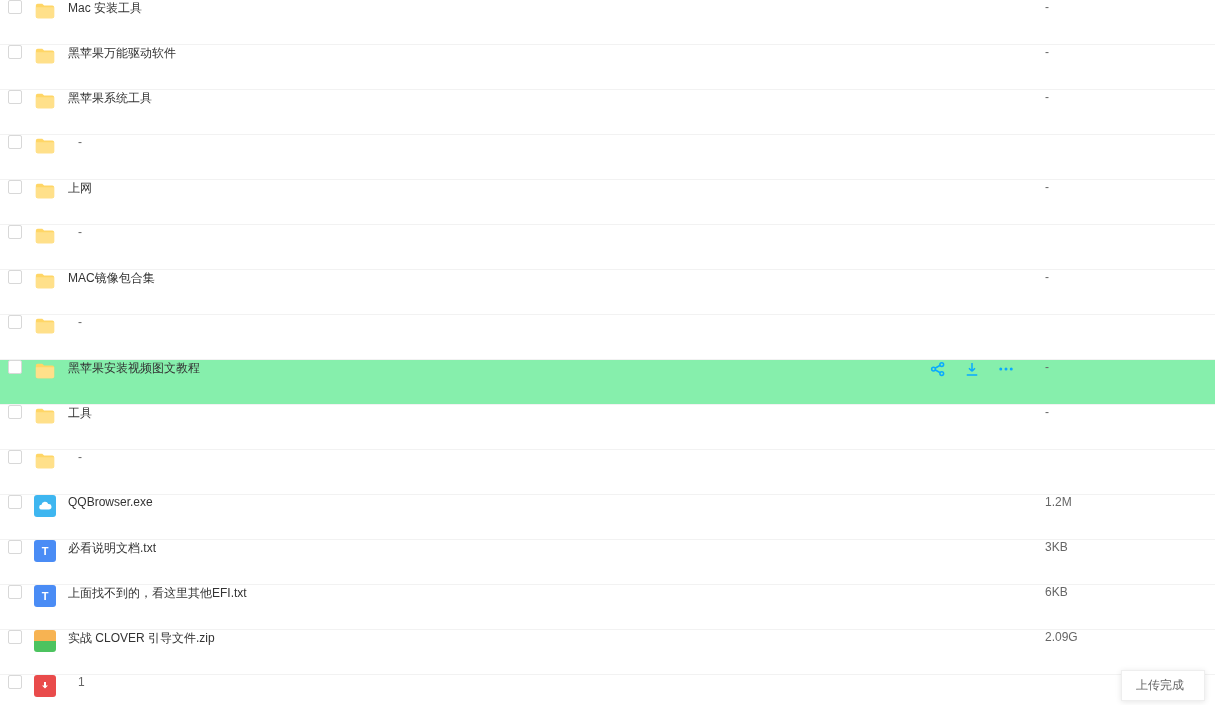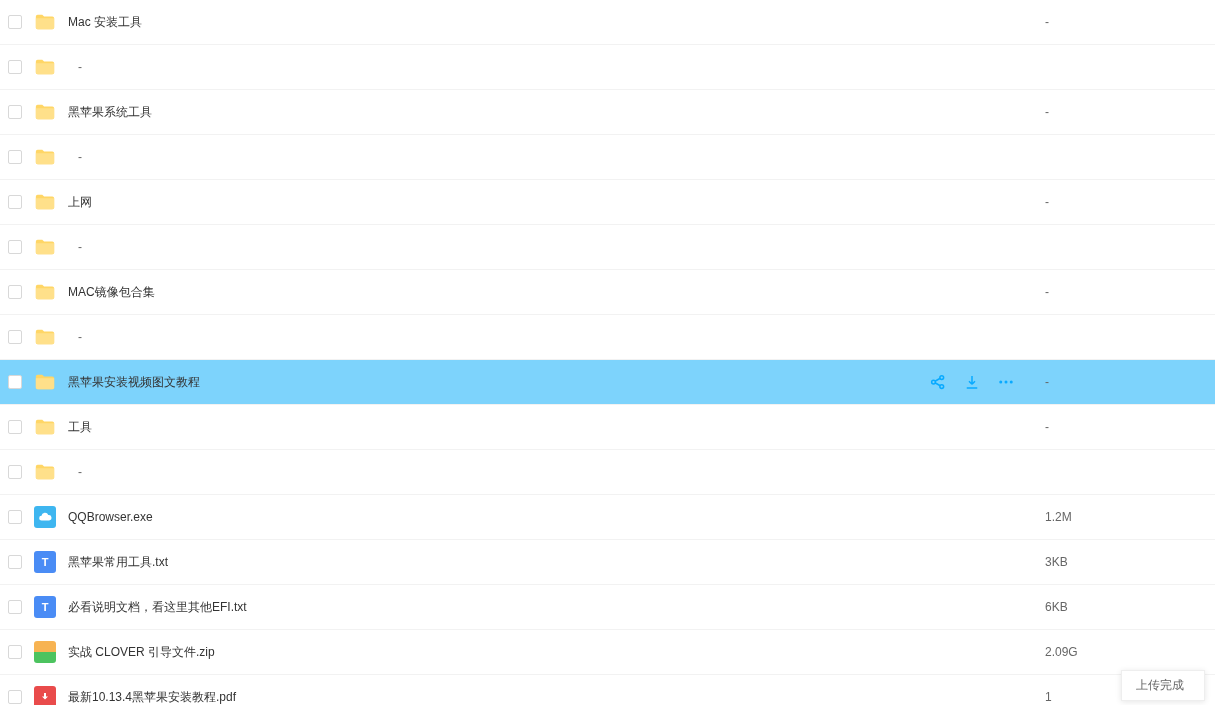--- a/index.html
+++ b/index.html
@@ -8,28 +8,28 @@
   font-size: 12px;
   color: #333;
   background: #fff;
   overflow: hidden;
 }
 .file-list {
   width: 1215px;
 }
 .file-row {
   display: flex;
-  align-items: center;
+  align-items: flex-start;
   height: 45px;
   border-bottom: 1px solid #f2f2f2;
   position: relative;
   padding-left: 8px;
 }
 .file-row.hovered {
-  background: #7dd3fc;
+  background: #86efac;
 }
 .checkbox {
   width: 14px;
   height: 14px;
   border: 1px solid #d8d8d8;
   border-radius: 2px;
   margin-right: 12px;
   flex-shrink: 0;
   background: #fff;
 }
@@ -139,20 +139,21 @@
       <div class="file-size">-</div>
     </div>
     <div class="file-row">
       <div class="checkbox"></div>
       <div class="file-icon icon-folder">
         <svg viewBox="0 0 24 24">
           <path fill="#ffd666" d="M2 6a2 2 0 0 1 2-2h5l2 2h9a2 2 0 0 1 2 2v10a2 2 0 0 1-2 2H4a2 2 0 0 1-2-2V6z"></path>
           <path fill="#ffe08a" d="M2 8h20v10a2 2 0 0 1-2 2H4a2 2 0 0 1-2-2V8z"></path>
         </svg>
       </div>
+      <div class="file-name">黑苹果万能驱动软件</div>
       <div class="file-size">-</div>
     </div>
     <div class="file-row">
       <div class="checkbox"></div>
       <div class="file-icon icon-folder">
         <svg viewBox="0 0 24 24">
           <path fill="#ffd666" d="M2 6a2 2 0 0 1 2-2h5l2 2h9a2 2 0 0 1 2 2v10a2 2 0 0 1-2 2H4a2 2 0 0 1-2-2V6z"></path>
           <path fill="#ffe08a" d="M2 8h20v10a2 2 0 0 1-2 2H4a2 2 0 0 1-2-2V8z"></path>
         </svg>
       </div>
@@ -271,42 +272,41 @@
         <svg viewBox="0 0 24 24">
           <path fill="#fff" d="M19 18H6a4 4 0 0 1 0-8 6 6 0 0 1 11.6-1.5A4.5 4.5 0 0 1 19 18z"></path>
         </svg>
       </div>
       <div class="file-name">QQBrowser.exe</div>
       <div class="file-size">1.2M</div>
     </div>
     <div class="file-row">
       <div class="checkbox"></div>
       <div class="file-icon icon-txt">T</div>
-      <div class="file-name">黑苹果常用工具.txt</div>
+      <div class="file-name">必看说明文档.txt</div>
       <div class="file-size">3KB</div>
     </div>
     <div class="file-row">
       <div class="checkbox"></div>
       <div class="file-icon icon-txt">T</div>
-      <div class="file-name">必看说明文档，看这里其他EFI.txt</div>
+      <div class="file-name">上面找不到的，看这里其他EFI.txt</div>
       <div class="file-size">6KB</div>
     </div>
     <div class="file-row">
       <div class="checkbox"></div>
       <div class="file-icon icon-zip">
         <div class="icon-zip-inner"></div>
       </div>
       <div class="file-name">实战 CLOVER 引导文件.zip</div>
       <div class="file-size">2.09G</div>
     </div>
     <div class="file-row">
       <div class="checkbox"></div>
       <div class="file-icon icon-pdf">
         <svg viewBox="0 0 24 24">
           <path fill="#fff" d="M6 11l6 6 6-6h-4V4h-4v7H6z"></path>
         </svg>
       </div>
-      <div class="file-name">最新10.13.4黑苹果安装教程.pdf</div>
       <div class="file-size">1</div>
     </div>
   </div>
 
 <div class="toast">上传完成</div>
 
 </body></html>

